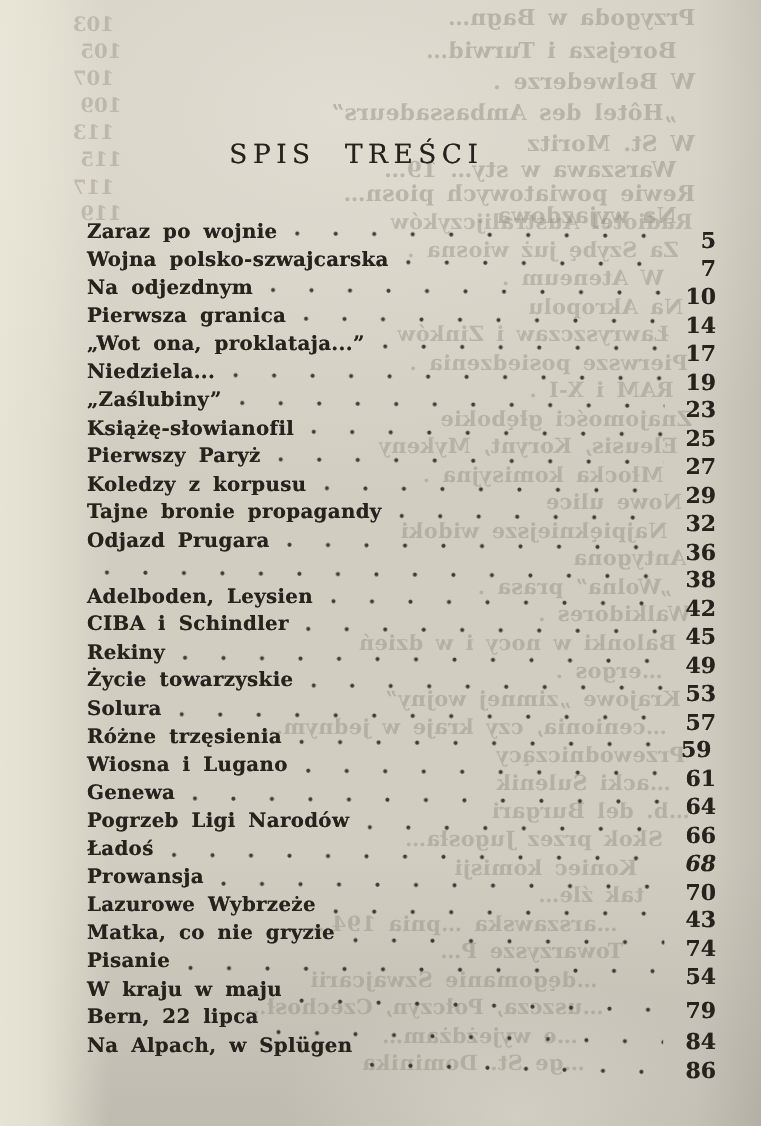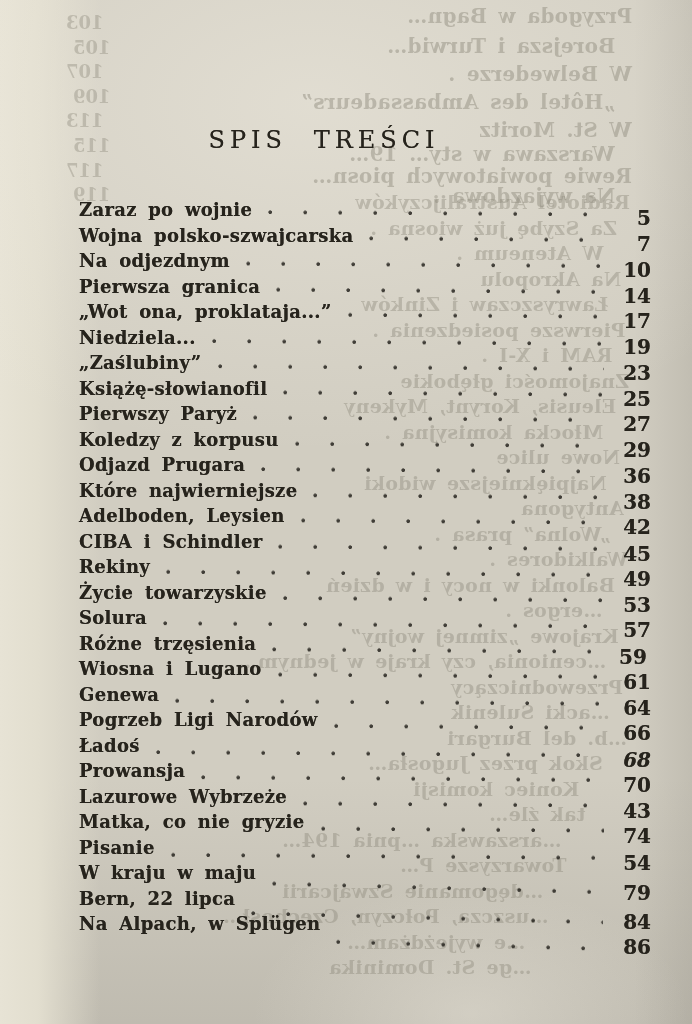--- a/index.html
+++ b/index.html
@@ -194,26 +194,30 @@
         <span class="t">Pierwszy Paryż</span>
         <span class="dots" style="transform: translateY(4.4px) rotate(0.4deg);"></span>
         <span class="n" style="transform: translateY(11px);">27</span>
       </div>
       <div class="row">
         <span class="t">Koledzy z korpusu</span>
         <span class="dots" style="transform: translateY(4.6px) rotate(0.4deg);"></span>
         <span class="n" style="transform: translateY(11.3px);">29</span>
       </div>
       <div class="row">
+        <span class="t">Tajne bronie propagandy</span>
+        <span class="dots" style="transform: translateY(4.8px) rotate(0.4deg);"></span>
+        <span class="n" style="transform: translateY(11.5px);">32</span>
+      </div>
+      <div class="row">
         <span class="t">Odjazd Prugara</span>
         <span class="dots" style="transform: translateY(5px) rotate(0.4deg);"></span>
         <span class="n" style="transform: translateY(11.8px);">36</span>
       </div>
       <div class="row">
-        <span class="t">Które najwierniejsze</span>
         <span class="dots" style="transform: translateY(5.2px) rotate(0.4deg);"></span>
         <span class="n" style="transform: translateY(12px);">38</span>
       </div>
       <div class="row">
         <span class="t">Adelboden, Leysien</span>
         <span class="dots" style="transform: translateY(5.3px) rotate(0.4deg);"></span>
         <span class="n" style="transform: translateY(12.3px);">42</span>
       </div>
       <div class="row">
         <span class="t">CIBA i Schindler</span>

